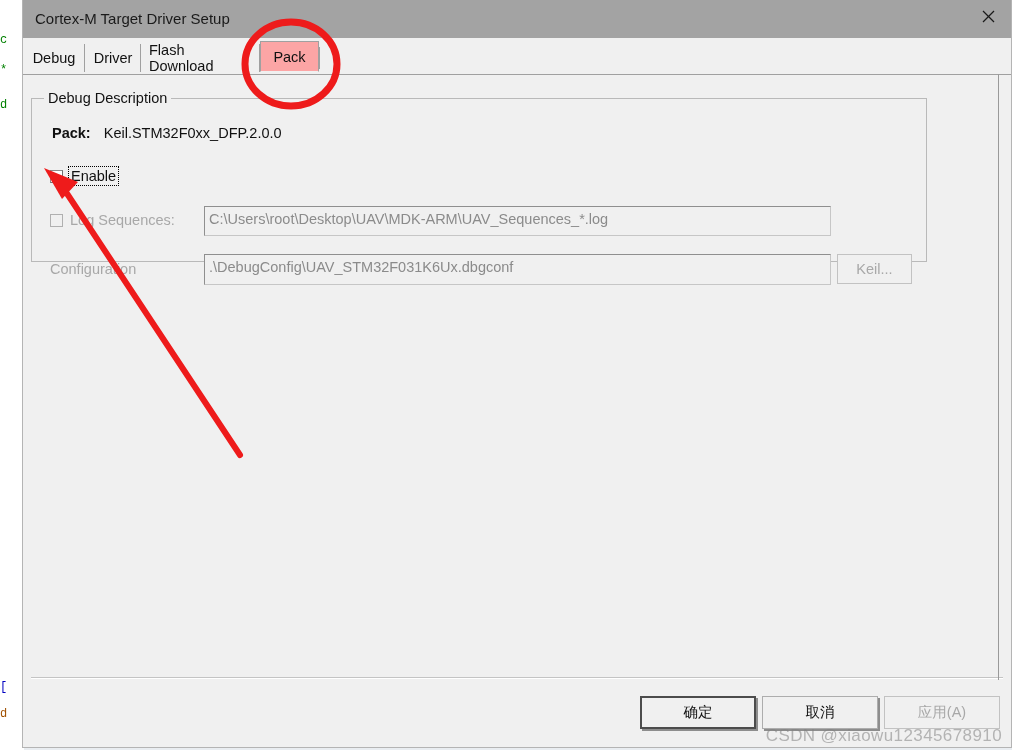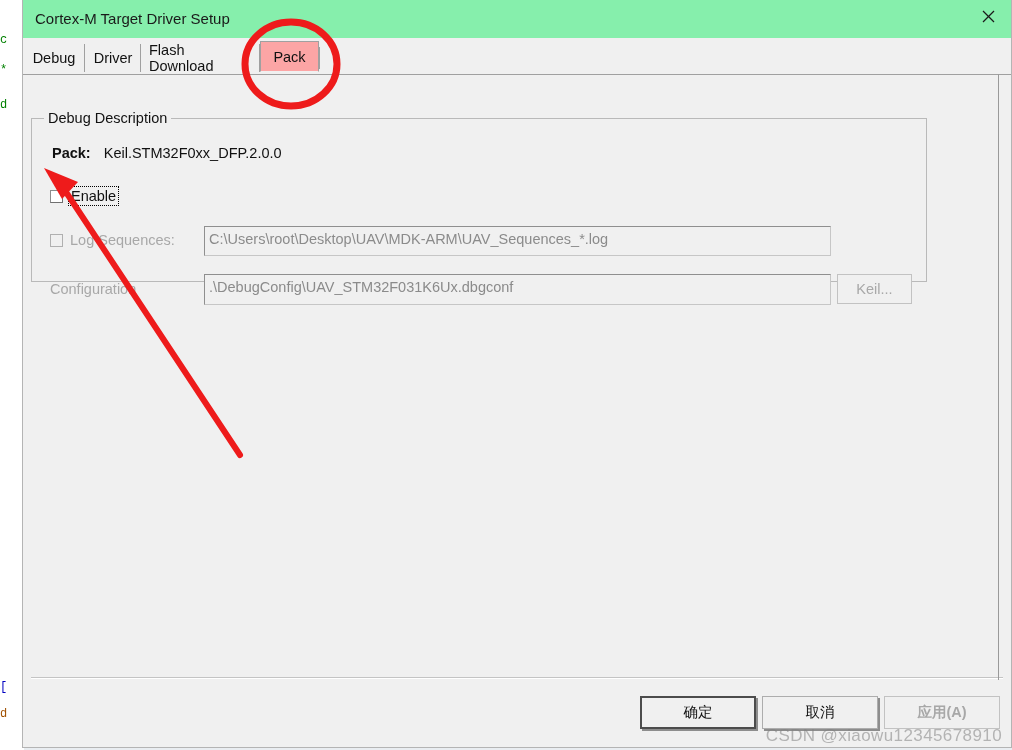--- a/index.html
+++ b/index.html
@@ -47,21 +47,21 @@
     width: 990px;
     height: 748px;
     background: #f0f0f0;
     border: 1px solid #b4b4b4;
     border-top: none;
     box-sizing: border-box;
   }
   .titlebar {
     position: relative;
     height: 38px;
-    background: #86efac;
+    background: #a3a3a3;
     border-bottom: 4px solid #701a75;
   }
   .title-text {
     position: absolute;
     left: 12px;
     top: 10px;
     font-size: 15px;
     color: #1a1a1a;
     white-space: nowrap;
   }
@@ -130,21 +130,20 @@
 
   
   .groupbox {
     position: absolute;
     left: 8px;
     top: 23px;
     width: 896px;
     height: 164px;
     border: 1px solid #b9b9b9;
     box-sizing: border-box;
-    margin-top: 20px;
   }
   .groupbox-title {
     position: absolute;
     left: 12px;
     top: -9px;
     background: #f0f0f0;
     padding: 0 4px;
     font-size: 14.5px;
     color: #111;
     white-space: nowrap;
@@ -332,21 +331,21 @@
 
         <div class="static-label" style="left:18px;top:162px;">Configuration</div>
         <div class="textfield" style="left:172px;top:155px;width:627px;height:31px;">.\DebugConfig\UAV_STM32F031K6Ux.dbgconf</div>
         <div class="btn disabled" style="left:805px;top:155px;width:75px;height:30px;">Keil...</div>
       </div>
 
       <div class="bottom-sep"></div>
 
       <div class="btn default shadow" style="left:617px;top:621px;width:116px;height:33px;font-family:Liberation Serif, serif;">确定</div>
       <div class="btn shadow" style="left:739px;top:621px;width:116px;height:33px;">取消</div>
-      <div class="btn disabled" style="left:861px;top:621px;width:116px;height:33px;font-weight:bold;">应用(A)</div>
+      <div class="btn disabled" style="left:861px;top:621px;width:116px;height:33px;">应用(A)</div>
     </div>
 
     <div class="right-sep" style="left:975px;top:74px;height:606px;"></div>
   </div>
 
   <svg class="annot" viewBox="0 0 1012 750">
 
     <ellipse cx="291" cy="64" rx="46" ry="42" fill="none" stroke="#ee1b1b" stroke-width="7"></ellipse>
 
     <line x1="240" y1="455" x2="62" y2="186" stroke="#ee1b1b" stroke-width="6" stroke-linecap="round"></line>

